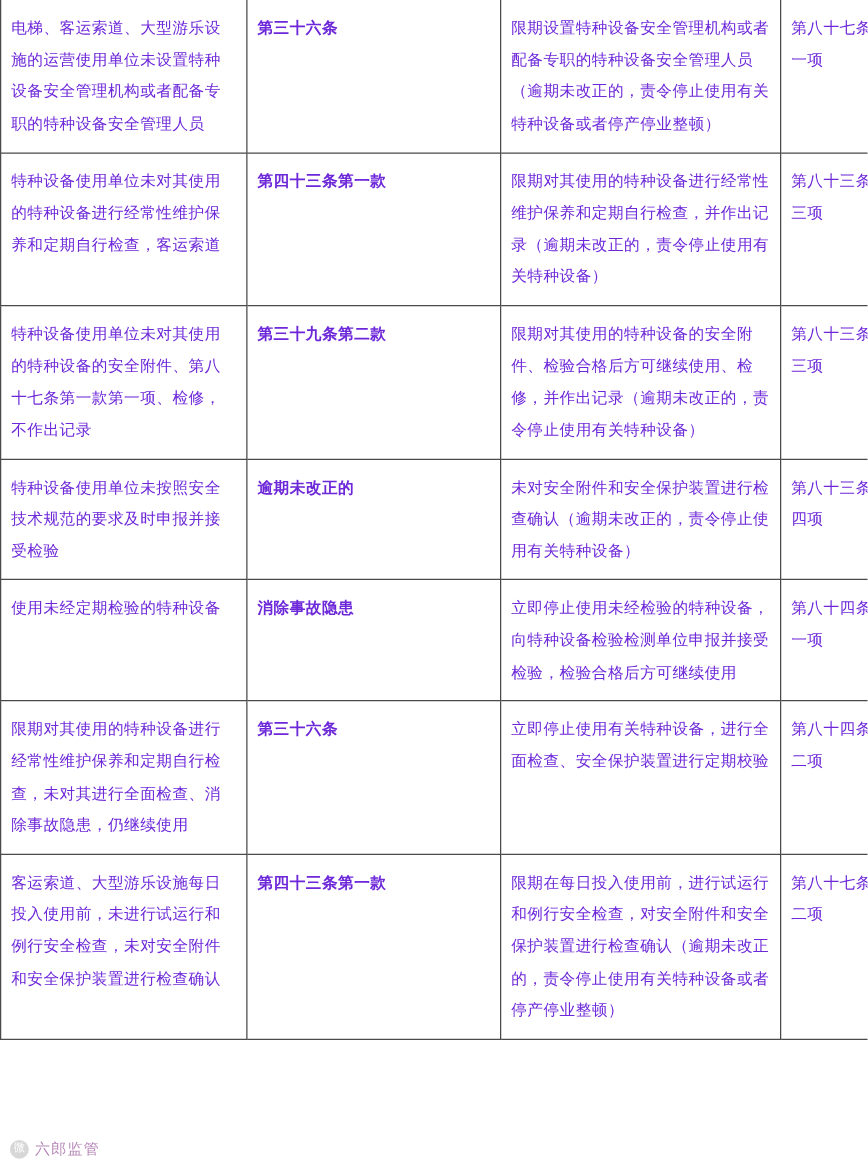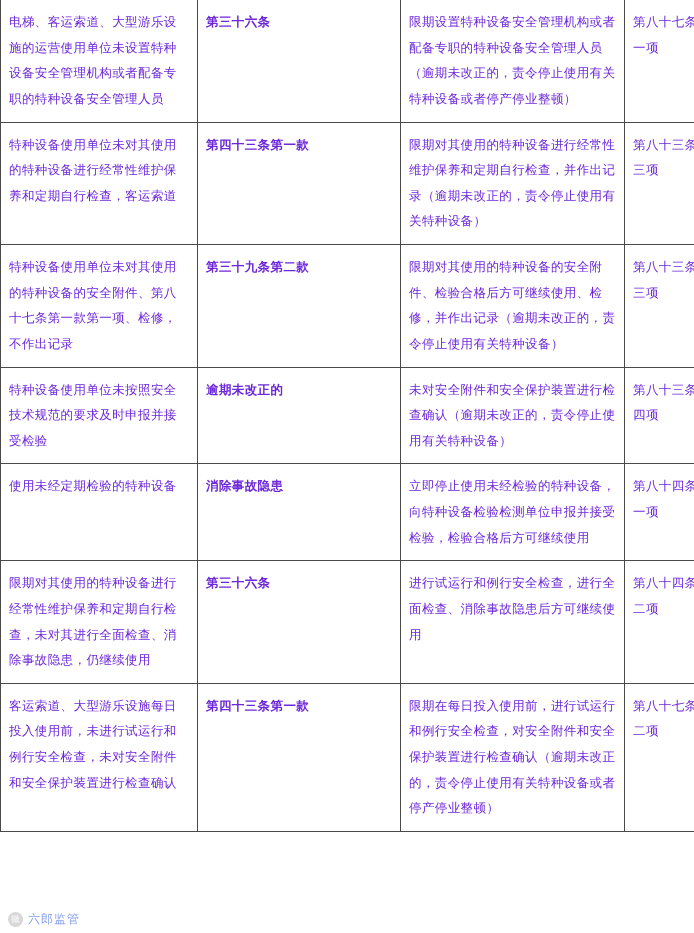--- a/index.html
+++ b/index.html
@@ -56,21 +56,21 @@
     border-radius: 50%;
     background: #b8b8b8;
     color: #fff;
     font-size: 9px;
     line-height: 15px;
     text-align: center;
     font-family: "DejaVu Sans", sans-serif;
   }
   .watermark .wm-text {
     font-size: 12px;
-    color: #1d4ed8;
+    color: #701a75;
     letter-spacing: 1px;
   }
 </style>
 </head>
 <body>
 
 <table class="doc-table">
   <tbody>
     <tr class="first-row">
       <td class="col-act">电梯、客运索道、大型游乐设施的运营使用单位未设置特种设备安全管理机构或者配备专职的特种设备安全管理人员</td>
@@ -98,21 +98,21 @@
     </tr>
     <tr>
       <td class="col-act">使用未经定期检验的特种设备</td>
       <td class="col-ref">消除事故隐患</td>
       <td class="col-meas">立即停止使用未经检验的特种设备，向特种设备检验检测单位申报并接受检验，检验合格后方可继续使用</td>
       <td class="col-pen">第八十四条第一款第一项</td>
     </tr>
     <tr>
       <td class="col-act">限期对其使用的特种设备进行经常性维护保养和定期自行检查，未对其进行全面检查、消除事故隐患，仍继续使用</td>
       <td class="col-ref">第三十六条</td>
-      <td class="col-meas">进行试运行和例行安全检查，进行全面检查、消除事故隐患后方可继续使用</td>
+      <td class="col-meas">立即停止使用有关特种设备，进行全面检查、安全保护装置进行定期校验</td>
       <td class="col-pen">第八十四条第一款第二项</td>
     </tr>
     <tr>
       <td class="col-act">客运索道、大型游乐设施每日投入使用前，未进行试运行和例行安全检查，未对安全附件和安全保护装置进行检查确认</td>
       <td class="col-ref">第四十三条第一款</td>
       <td class="col-meas">限期在每日投入使用前，进行试运行和例行安全检查，对安全附件和安全保护装置进行检查确认（逾期未改正的，责令停止使用有关特种设备或者停产停业整顿）</td>
       <td class="col-pen">第八十七条第一款第二项</td>
     </tr>
   </tbody>
 </table>

